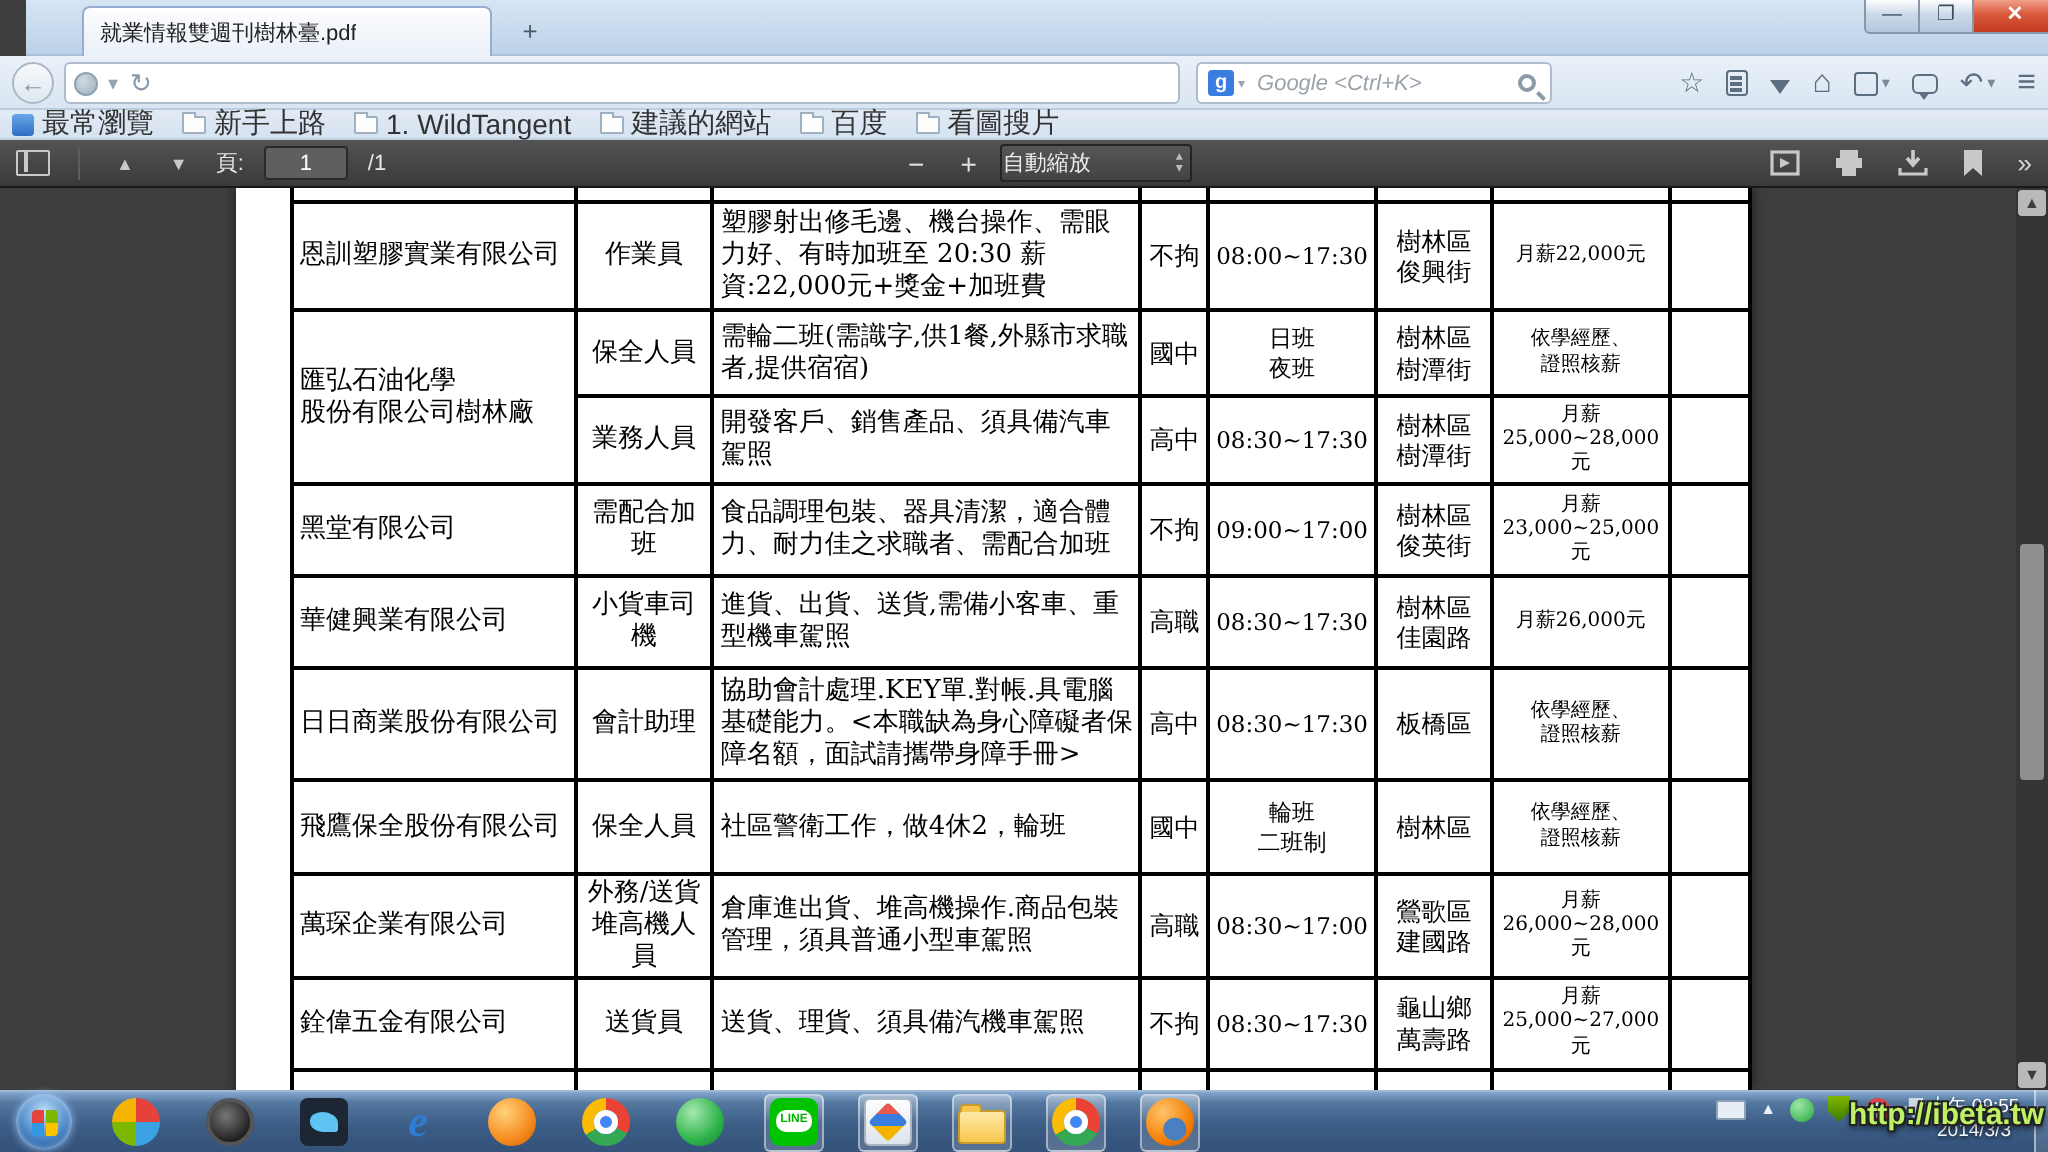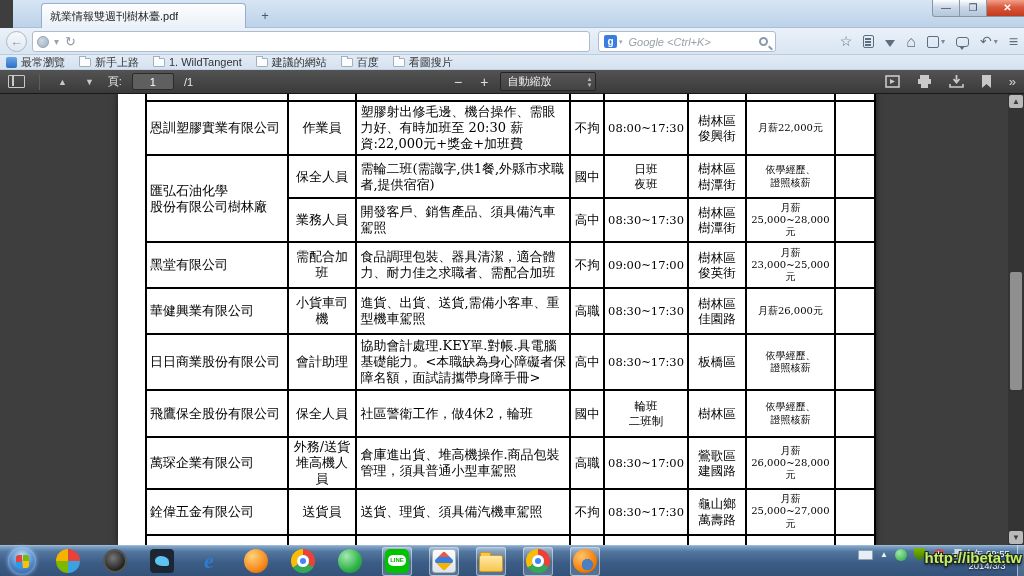--- a/index.html
+++ b/index.html
@@ -55,42 +55,42 @@
     border-top:7px solid #5d6e80; margin-top:4px; position:relative; }
   .ic-ext { width:12px; height:12px; border:1.5px solid #5d6e80; border-radius:2px; }
   .ic-bubble { width:13px; height:10px; border:1.5px solid #5d6e80; border-radius:3px; position:relative; }
   .ic-bubble::after { content:""; position:absolute; left:2px; bottom:-4px; border-left:3px solid transparent;
     border-right:3px solid transparent; border-top:4px solid #5d6e80; }
 
   
   #bookmarksbar { position:absolute; left:0; top:55px; width:1024px; height:15px;
     background:linear-gradient(#e2ebf5,#d5e2f0); border-bottom:1px solid #c2d2e2;
     display:flex; align-items:center; padding-left:6px; gap:14px; }
-  .bm { display:flex; align-items:center; gap:4px; font-size:11px; color:#333; height:15px; }
+  .bm { display:flex; align-items:center; gap:4px; font-size:14px; color:#333; height:15px; }
   .bm-ic-globe { width:11px; height:11px; border-radius:2px; background:linear-gradient(#6aa6e8,#2d6fc4); }
   .bm-ic-folder { width:12px; height:9px; background:#fdfdfd; border:1px solid #9fb0c0; border-radius:1px; position:relative; }
   .bm-ic-folder::before { content:""; position:absolute; left:-1px; top:-3px; width:5px; height:2px;
     background:#fdfdfd; border:1px solid #9fb0c0; border-bottom:none; }
 
   
   #pdftoolbar { position:absolute; left:0; top:70px; width:1024px; height:24px;
     background:linear-gradient(#535353,#3a3a3a); border-bottom:1px solid #181818;
     display:flex; align-items:center; color:#d6d6d6; }
   .pt-left { display:flex; align-items:center; gap:10px; padding-left:8px; }
   .ic-sidebar { width:17px; height:13px; border:1.5px solid #c9c9c9; border-radius:1px; position:relative; }
   .ic-sidebar::after { content:""; position:absolute; left:3px; top:0; width:1.5px; height:10px; background:#c9c9c9; }
   .pt-sep { width:1px; height:16px; background:#2a2a2a; border-right:1px solid #5e5e5e; margin:0 4px; }
   .pt-arrow { font-size:9px; color:#c9c9c9; padding:2px 4px; }
   .pt-label { font-size:11px; color:#e8e8e8; }
   .page-input { width:42px; height:17px; background:#5f5f5f; border:1px solid #2a2a2a; border-radius:2px;
     color:#fff; font-size:11px; text-align:center; font-family:"Liberation Sans",sans-serif; }
   .pt-center { position:absolute; left:448px; display:flex; align-items:center; gap:6px; }
   .pt-zoombtn { font-size:14px; color:#e0e0e0; padding:0 6px; }
   .zoomselect { width:96px; height:19px; background:linear-gradient(#565656,#434343); border:1px solid #242424;
-    border-radius:2px; display:flex; align-items:center; font-size:11px; color:#ededed; padding-left:6px; position:relative; }
+    border-radius:2px; display:flex; align-items:center; font-size:11px; color:#ededed; padding-left:0; position:relative; }
   .zoomselect .zs-caret { position:absolute; right:4px; font-size:7px; color:#bbb; line-height:6px; text-align:center; }
   .pt-right { position:absolute; right:8px; display:flex; align-items:center; gap:17px; }
   .pt-right svg { display:block; }
   .pt-more { font-size:13px; color:#d6d6d6; }
 
   
   #content { position:absolute; left:0; top:94px; width:1024px; height:451px; background:#3e3e3e; overflow:hidden; }
   #page { position:absolute; left:118px; top:0; width:758px; height:451px; background:#fff;
     box-shadow:0 0 6px rgba(0,0,0,.6); overflow:hidden; }
   #jobtable { border-collapse:collapse; table-layout:fixed; position:absolute; left:27px; top:-3px;

